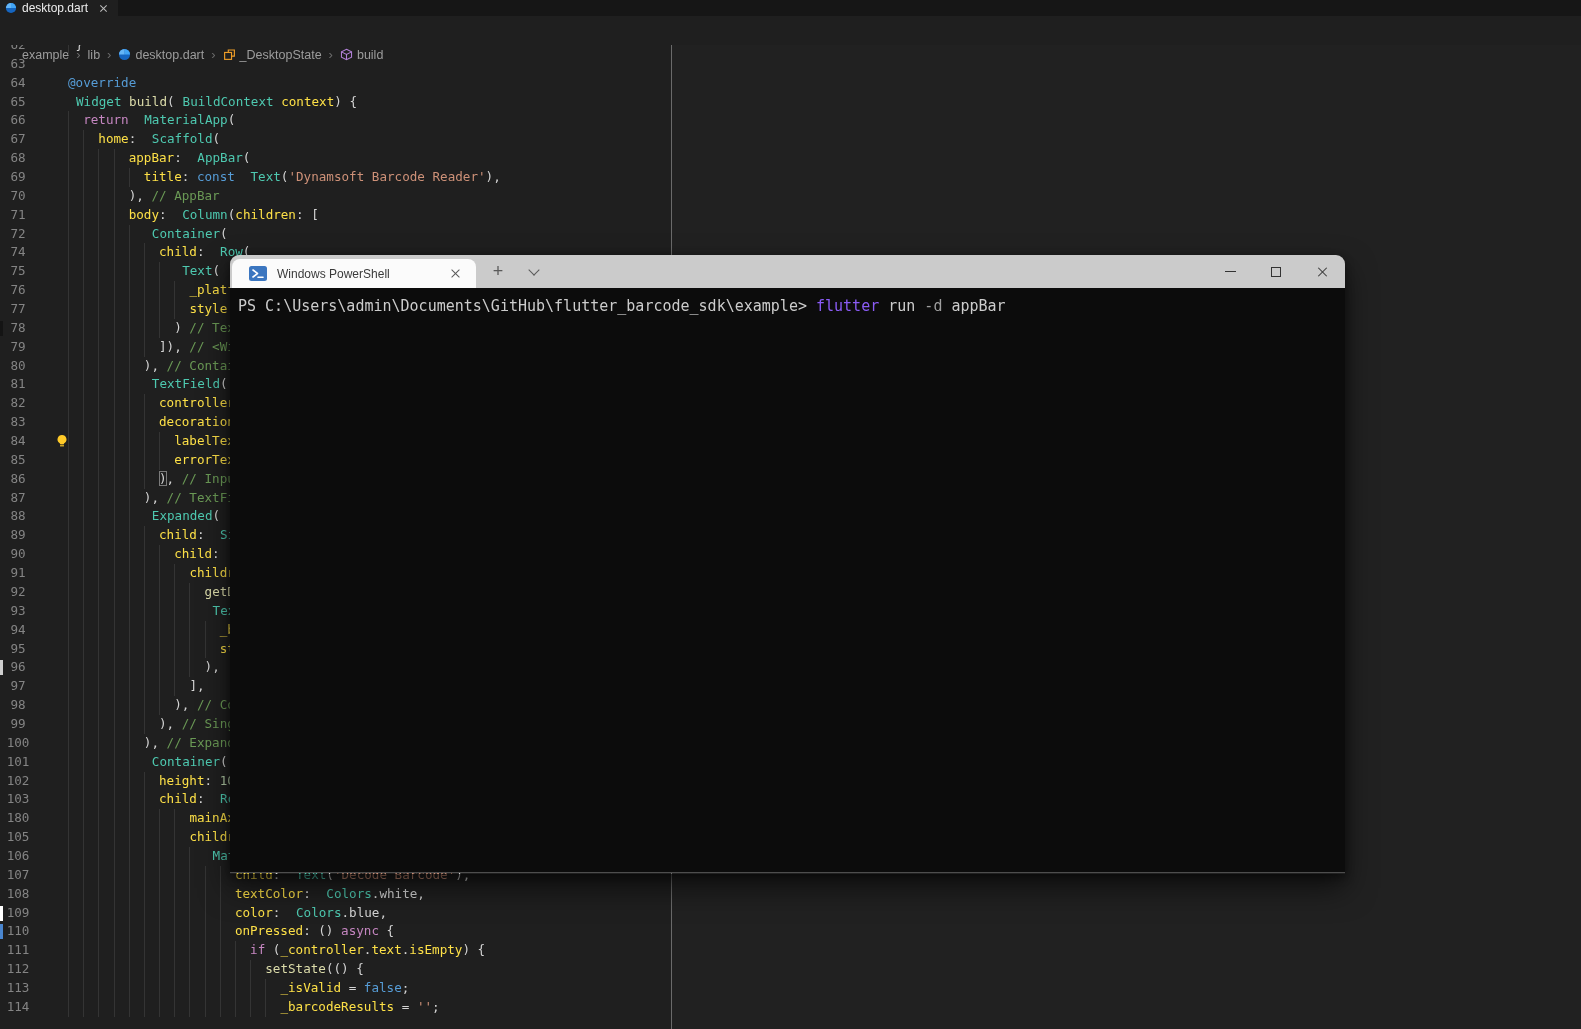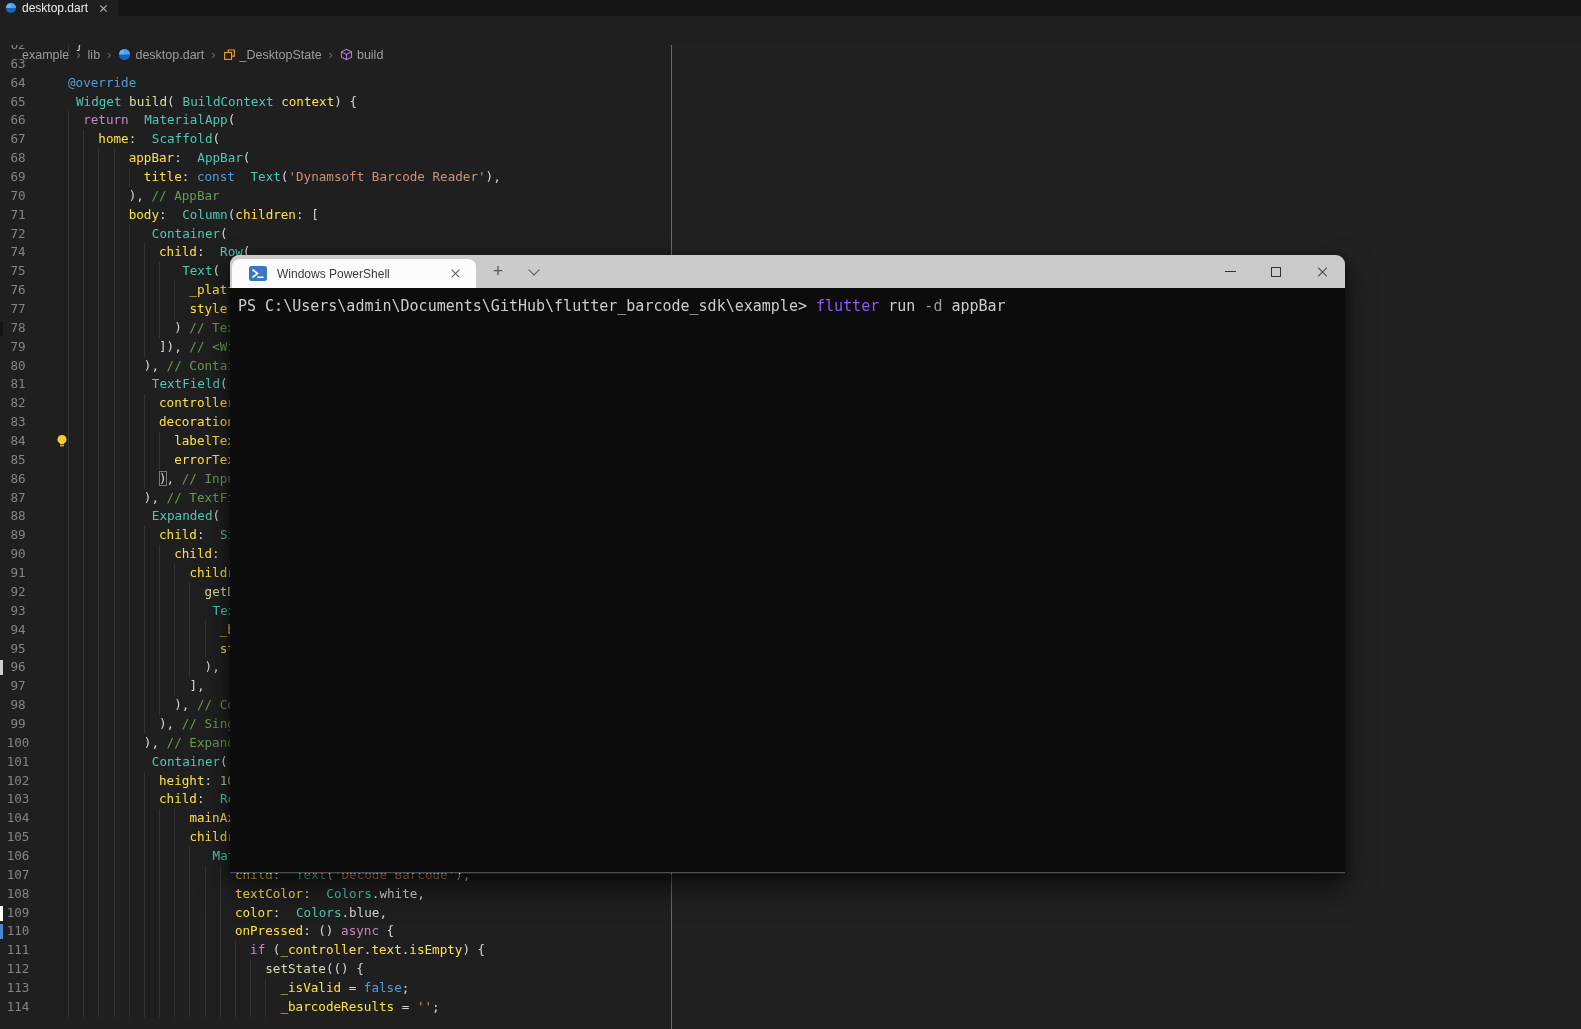--- a/index.html
+++ b/index.html
@@ -149,21 +149,21 @@
         <div class="cl"><span class="ln">94</span><span class="ind" style="width: 151.72px;"></span><span class="tk-vb">_barcodeResults</span><span class="tk-p">,</span></div>
         <div class="cl"><span class="ln">95</span><span class="ind" style="width: 151.72px;"></span><span class="tk-vb">style</span><span class="tk-p">:</span></div>
         <div class="cl"><span class="ln">96</span><span class="ind" style="width: 136.55px;"></span><span class="tk-p">),</span></div>
         <div class="cl"><span class="ln">97</span><span class="ind" style="width: 121.38px;"></span><span class="tk-p">],</span></div>
         <div class="cl"><span class="ln">98</span><span class="ind" style="width: 106.2px;"></span><span class="tk-p">), </span><span class="tk-c">// Column</span></div>
         <div class="cl"><span class="ln">99</span><span class="ind" style="width: 91.03px;"></span><span class="tk-p">), </span><span class="tk-c">// SingleChildScrollView</span></div>
         <div class="cl"><span class="ln">100</span><span class="ind" style="width: 75.86px;"></span><span class="tk-p">), </span><span class="tk-c">// Expanded</span></div>
         <div class="cl"><span class="ln">101</span><span class="ind" style="width: 75.86px;"></span><span class="tk-tg">Container</span><span class="tk-p">(</span></div>
         <div class="cl"><span class="ln">102</span><span class="ind" style="width: 91.03px;"></span><span class="tk-vb">height</span><span class="tk-p">: </span><span class="tk-n">100</span><span class="tk-p">,</span></div>
         <div class="cl"><span class="ln">103</span><span class="ind" style="width: 91.03px;"></span><span class="tk-vb">child</span><span class="tk-p">: </span><span class="tk-tg">Row</span><span class="tk-p">(</span></div>
-        <div class="cl"><span class="ln">104</span><span class="ind" style="width: 121.38px;"></span><span class="tk-vb">mainAxisAlignment</span><span class="tk-p">:</span></div>
+        <div class="cl"><span class="ln">180</span><span class="ind" style="width: 121.38px;"></span><span class="tk-vb">mainAxisAlignment</span><span class="tk-p">:</span></div>
         <div class="cl"><span class="ln">105</span><span class="ind" style="width: 121.38px;"></span><span class="tk-vb">children</span><span class="tk-p">: [</span></div>
         <div class="cl"><span class="ln">106</span><span class="ind" style="width: 136.55px;"></span><span class="tk-tg">MaterialButton</span><span class="tk-p">(</span></div>
         <div class="cl"><span class="ln">107</span><span class="ind" style="width: 166.89px;"></span><span class="tk-vb">child</span><span class="tk-p">: </span><span class="tk-tg">Text</span><span class="tk-p">(</span><span class="tk-s">'Decode Barcode'</span><span class="tk-p">),</span></div>
         <div class="cl"><span class="ln">108</span><span class="ind" style="width: 166.89px;"></span><span class="tk-vb">textColor</span><span class="tk-p">: </span><span class="tk-tg">Colors</span><span class="tk-p">.white,</span></div>
         <div class="cl"><span class="ln">109</span><span class="ind" style="width: 166.89px;"></span><span class="tk-vb">color</span><span class="tk-p">: </span><span class="tk-tg">Colors</span><span class="tk-p">.blue,</span></div>
         <div class="cl"><span class="ln">110</span><span class="ind" style="width: 166.89px;"></span><span class="tk-vb">onPressed</span><span class="tk-p">: () </span><span class="tk-kp">async</span><span class="tk-p"> {</span></div>
         <div class="cl"><span class="ln">111</span><span class="ind" style="width: 182.06px;"></span><span class="tk-kp">if</span><span class="tk-p"> (</span><span class="tk-vb">_controller</span><span class="tk-p">.</span><span class="tk-vb">text</span><span class="tk-p">.</span><span class="tk-vb">isEmpty</span><span class="tk-p">) {</span></div>
         <div class="cl"><span class="ln">112</span><span class="ind" style="width: 197.24px;"></span><span class="tk-fy">setState</span><span class="tk-p">(() {</span></div>
         <div class="cl"><span class="ln">113</span><span class="ind" style="width: 212.41px;"></span><span class="tk-vb">_isValid</span><span class="tk-p"> = </span><span class="tk-kb">false</span><span class="tk-p">;</span></div>
         <div class="cl"><span class="ln">114</span><span class="ind" style="width: 212.41px;"></span><span class="tk-vb">_barcodeResults</span><span class="tk-p"> = </span><span class="tk-s">''</span><span class="tk-p">;</span></div>

